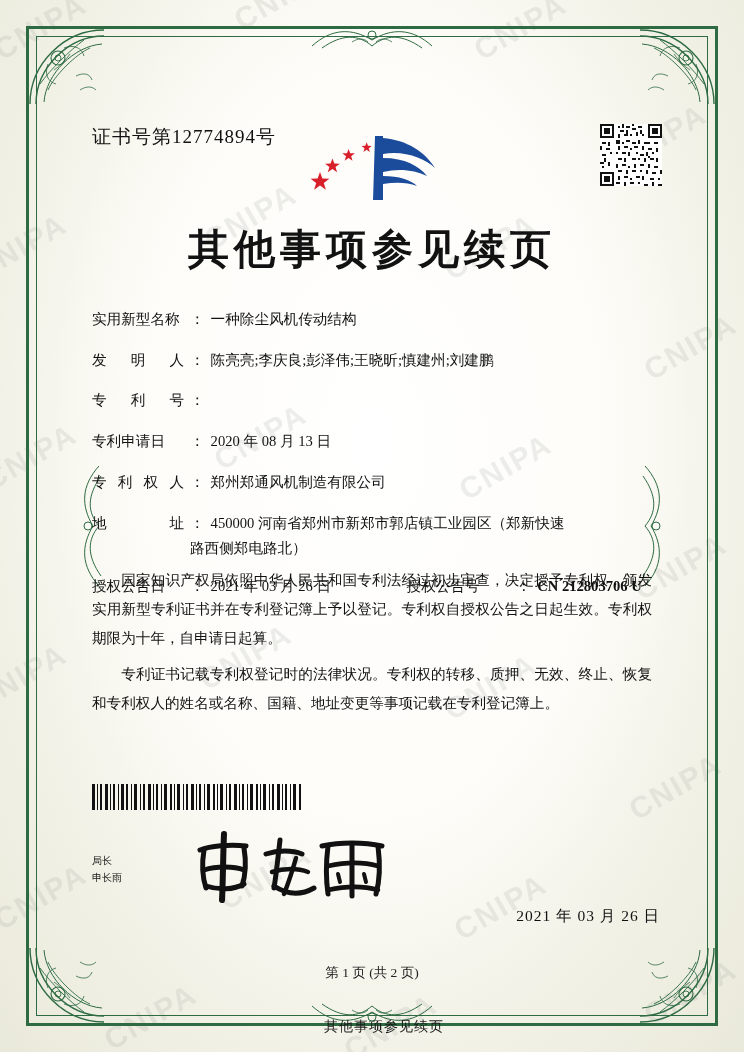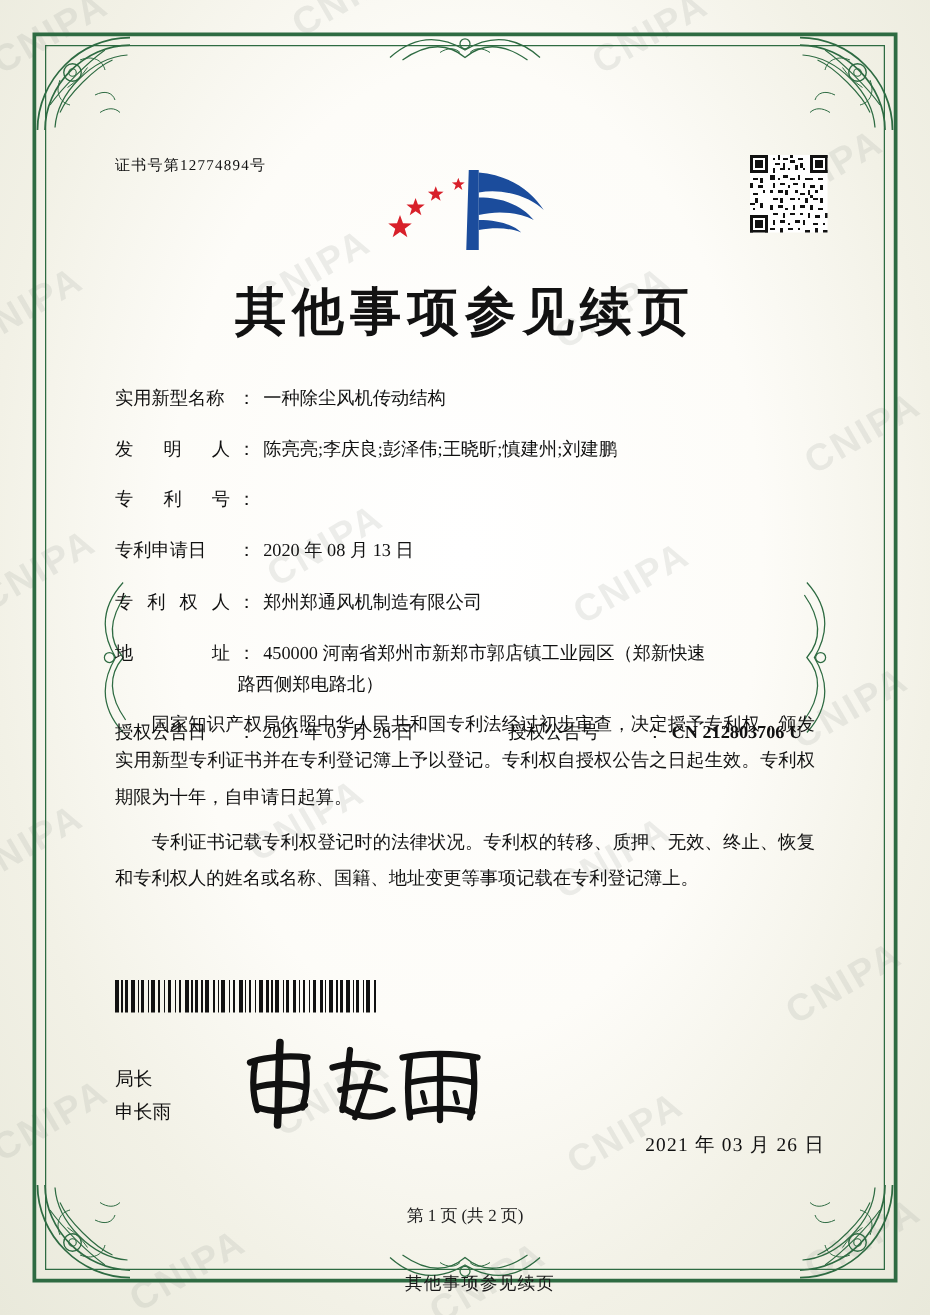--- a/index.html
+++ b/index.html
@@ -91,21 +91,21 @@
     top: 66px;
     width: 588px;
     height: 920px;
     z-index: 5;
   }
 
   #cert-number {
     position: absolute;
     left: 14px;
     top: 58px;
-    font-size: 12px;
+    font-size: 19px;
     color: #111;
     letter-spacing: 1px;
     white-space: nowrap;
   }
 
   #qr-code {
     position: absolute;
     right: 4px;
     top: 58px;
     width: 62px;
@@ -206,21 +206,21 @@
     top: 718px;
     width: 210px;
     height: 26px;
   }
 
   
   #signature-block {
     position: absolute;
     left: 14px;
     top: 786px;
-    font-size: 15px;
+    font-size: 10px;
     color: #111;
     line-height: 1.7;
   }
   #signature-mark {
     position: absolute;
     left: 110px;
     top: 762px;
     width: 210px;
     height: 76px;
   }

